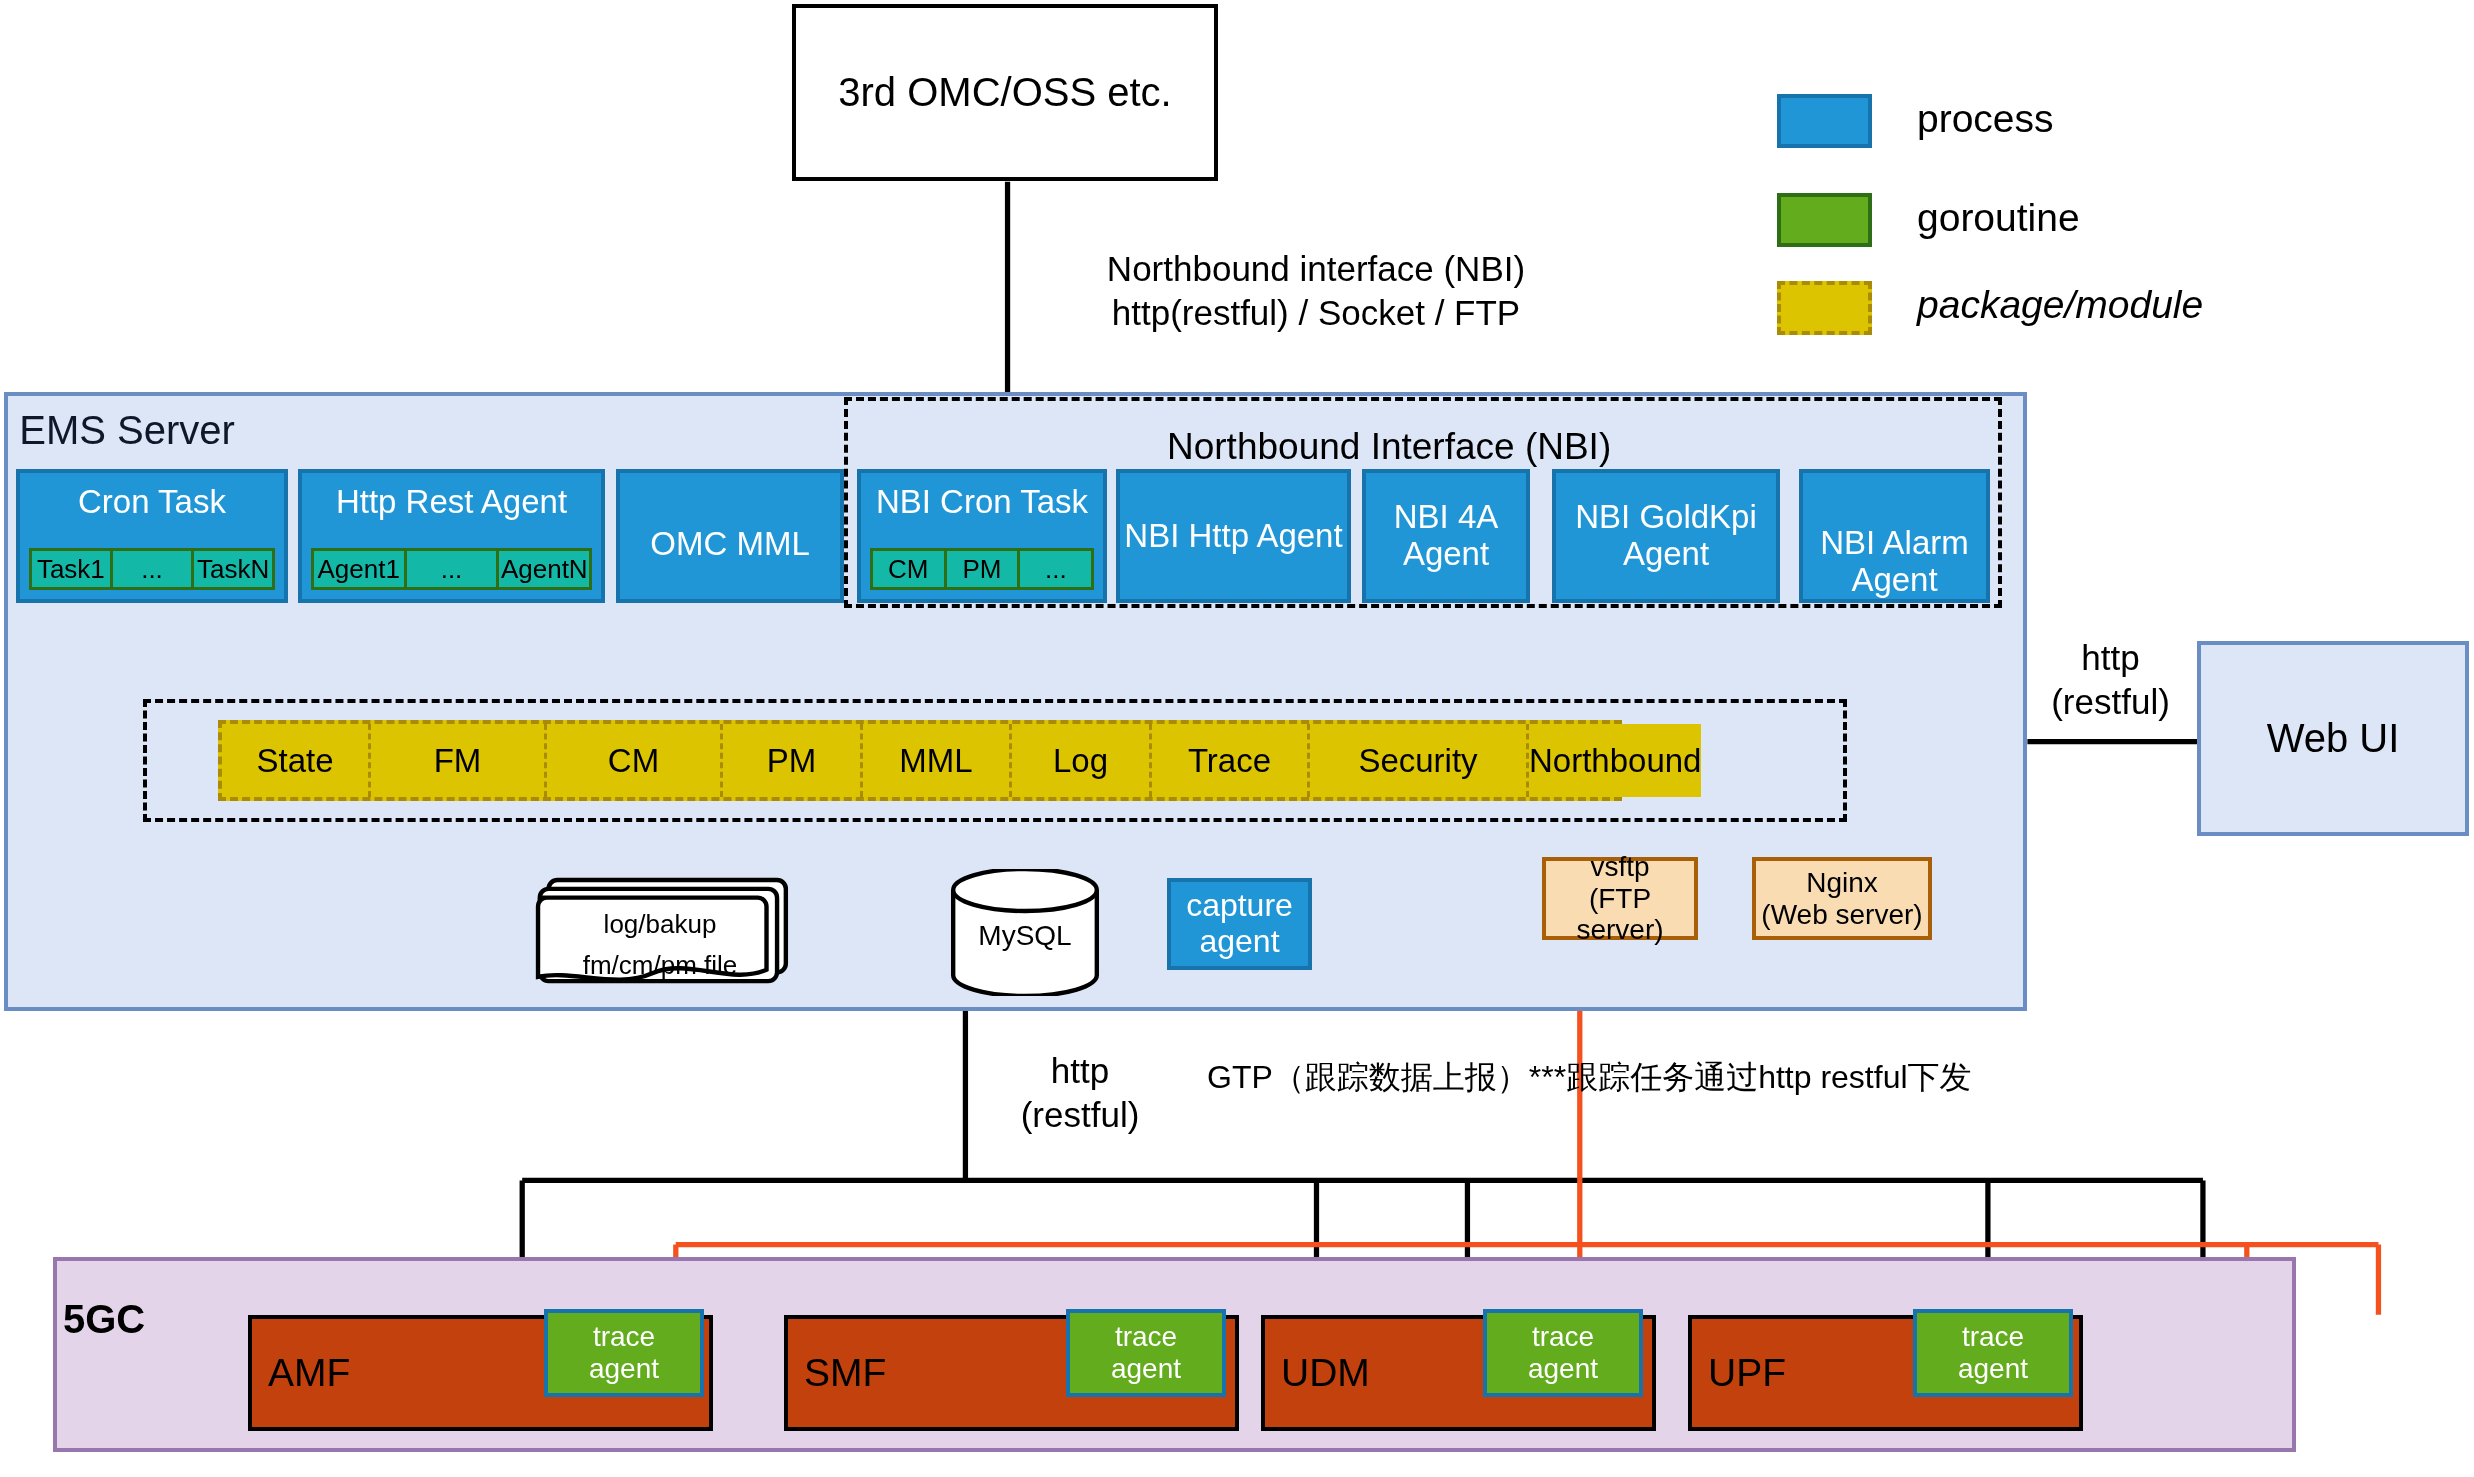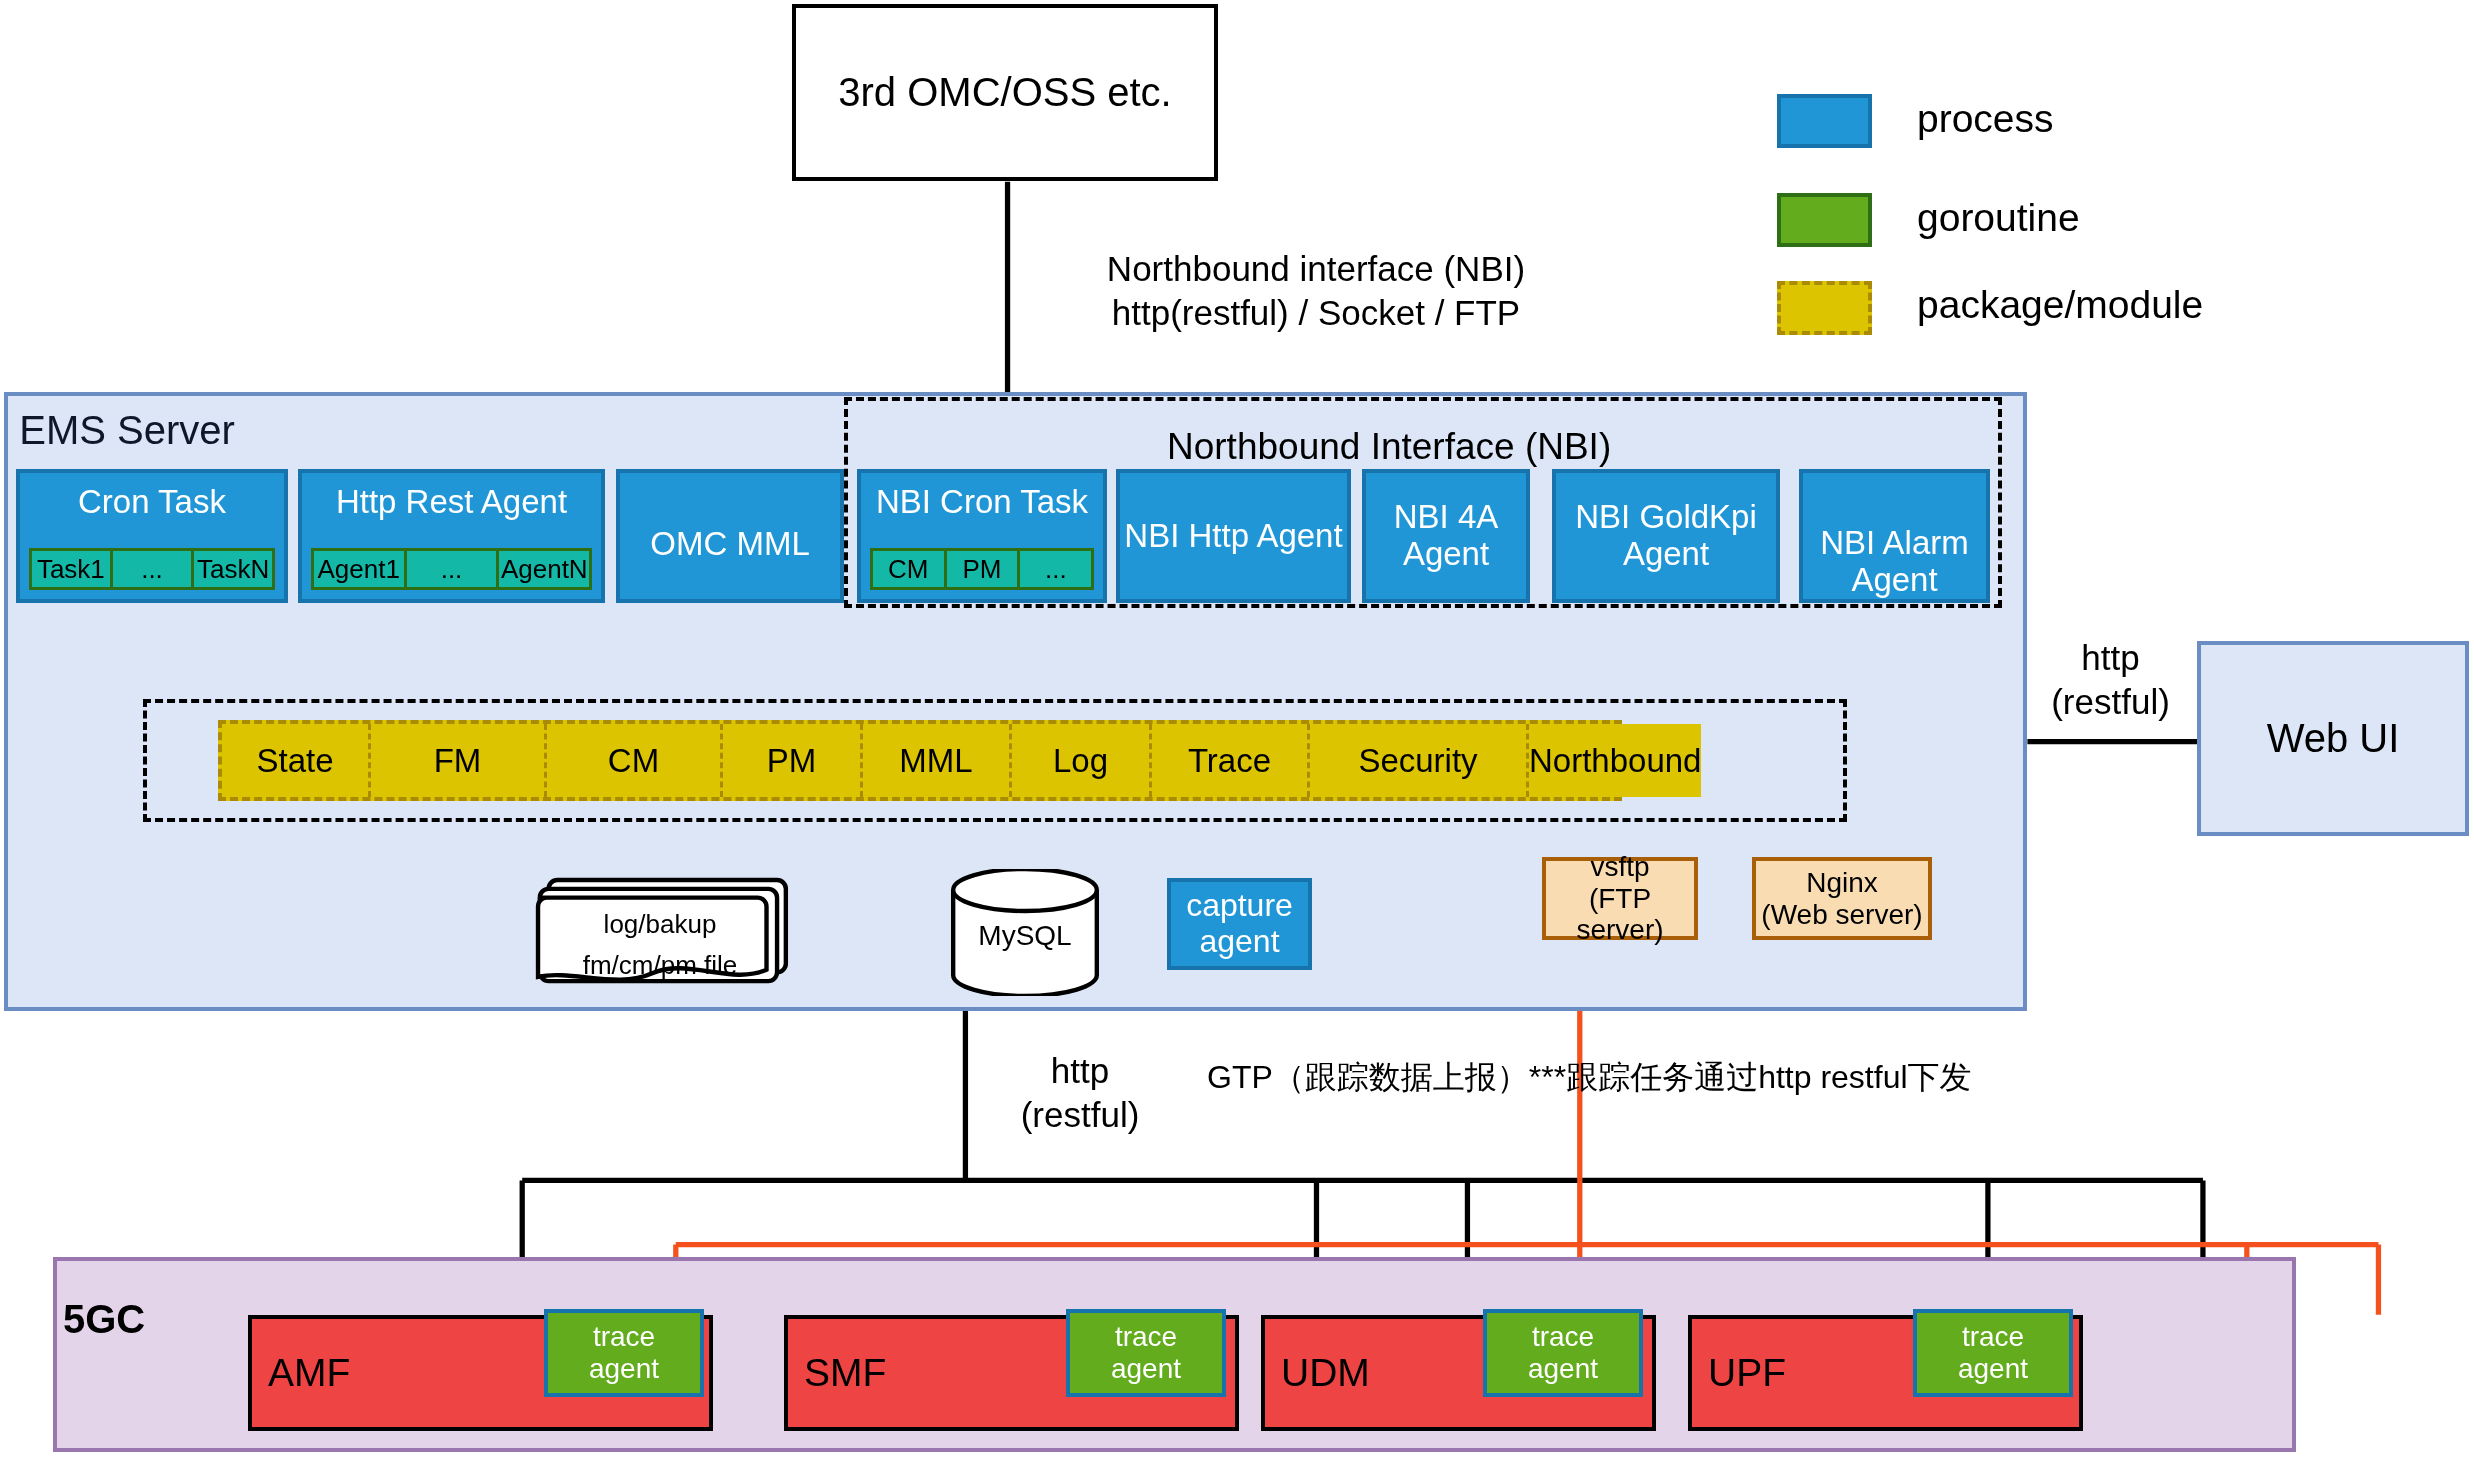--- a/index.html
+++ b/index.html
@@ -42,21 +42,21 @@
   
   .softbox{background:#fadcb3;border:4.4px solid #a85f08;color:#000;font-size:28px;flex-direction:column;}
 
   
   .capture{background:#2196d6;border:4.4px solid #1773ab;color:#fff;font-size:32px;flex-direction:column;}
 
   
   .gc5{position:absolute;background:#e4d4ea;border:4.4px solid #9a76ae;box-sizing:border-box;}
   .gc5-title{position:absolute;font-size:40px;font-weight:bold;color:#000;}
 
-  .nfbox{position:absolute;background:#ef4444;border:4.4px solid #000;box-sizing:border-box;}
+  .nfbox{position:absolute;background:#c2410c;border:4.4px solid #000;box-sizing:border-box;}
   .nfbox .nfname{position:absolute;left:16px;top:50%;transform:translateY(-50%);
                  font-size:39px;color:#000;}
   .traceagent{position:absolute;background:#63ac1d;border:4.4px solid #1773ab;color:#ffffff;
               font-size:28px;box-sizing:border-box;display:flex;flex-direction:column;
               align-items:center;justify-content:center;line-height:1.15;}
 
   
   .webui{background:#dce6f7;border:4.4px solid #6a8dc4;color:#000;font-size:40px;}
 
   
@@ -130,21 +130,21 @@
   <div class="wirelabel" style="left:1044px;top:247px;width:544px;">Northbound interface (NBI)
 http(restful) / Socket / FTP</div>
 
   <div class="legkey" style="left:1777px;top:94px;width:95px;height:54px;background:#2196d6;border:4.4px solid #1773ab;"></div>
   <div class="legtext" style="left:1917px;top:97px;">process</div>
 
   <div class="legkey" style="left:1777px;top:193px;width:95px;height:54px;background:#63ac1d;border:4.4px solid #2e6e15;"></div>
   <div class="legtext" style="left:1917px;top:196px;">goroutine</div>
 
   <div class="legkey" style="left:1777px;top:281px;width:95px;height:54px;background:#ddc400;border:4.4px dashed #a98b06;"></div>
-  <div class="legtext" style="left:1917px;top:283px;">package/module</div>
+  <div class="legtext" style="left:1917px;top:283px;font-style:italic;">package/module</div>
 
   <div class="box ems" style="left:4.4px;top:392px;width:2023px;height:619px;display:block;"></div>
   <div class="ems-title" style="left:19.3px;top:408px;">EMS Server</div>
 
   <div class="dashgroup" style="left:844px;top:397px;width:1158px;height:211px;"></div>
   <div class="dashgroup-title" style="left:1167px;top:426px;">Northbound Interface (NBI)</div>
 
   <div class="box proc" style="left:16px;top:469px;width:272px;height:134px;">
     <span class="ptitle">Cron Task</span>
     <span class="gostrip">

